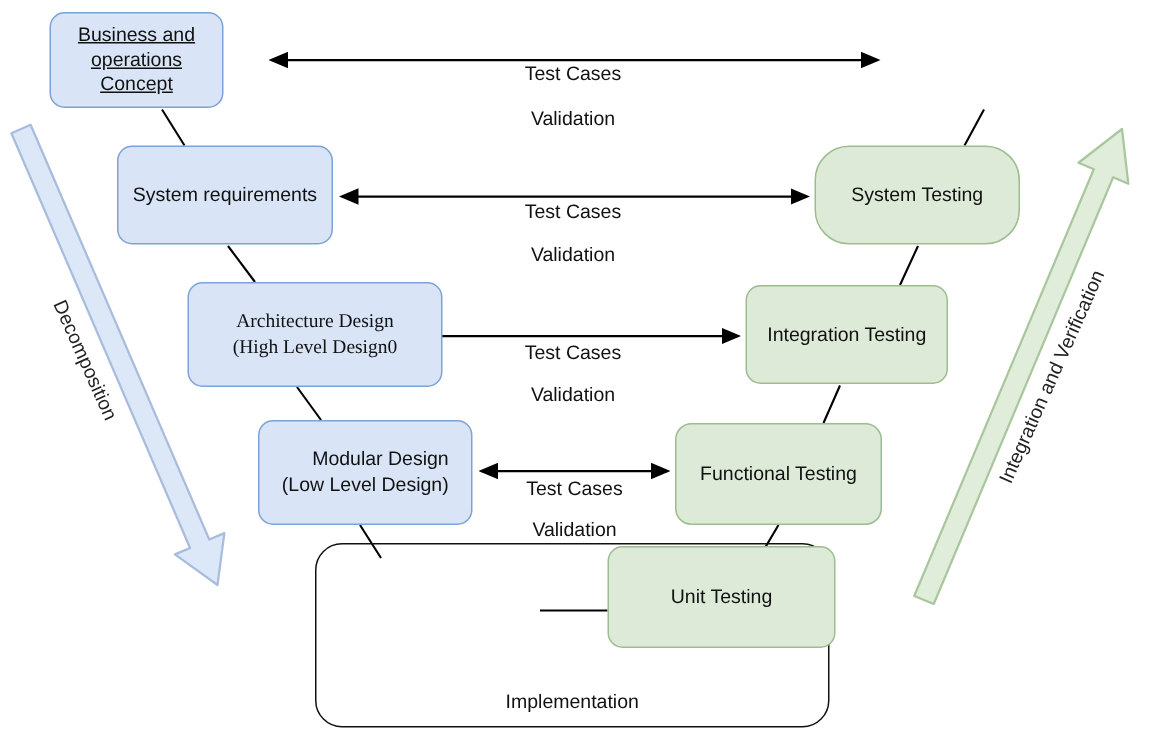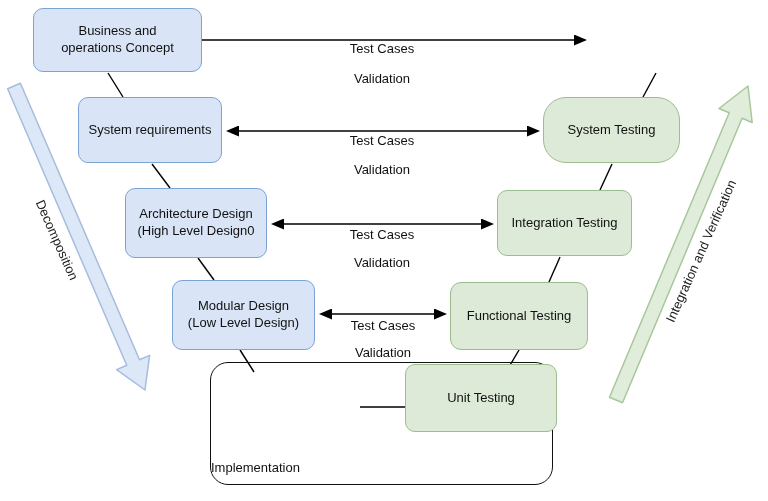--- a/index.html
+++ b/index.html
@@ -8,21 +8,21 @@
   .stage { position:relative; width:768px; height:501px; background:#fff; overflow:hidden; }
   svg.layer { position:absolute; left:0; top:0; width:768px; height:501px; }
   .box { position:absolute; display:flex; align-items:center; justify-content:center;
          text-align:center; border-radius:10px; font-size:13px; line-height:1.3;
          color:#111; white-space:pre-line; padding:4px; }
   .box-blue  { background:#d9e5f6; border:1.5px solid #7ca3d6; }
   .box-green { background:#dcead7; border:1.5px solid #9cbd8d; }
   .arrow-label { position:absolute; width:140px; text-align:center; font-size:13px; color:#111;margin-top:27px; }
   .impl { position:absolute; left:210px; top:362px; width:343px; height:123px;
           border:1.5px solid #111; border-radius:18px; background:transparent; }
-  .impl-label { position:absolute; left:0; right:0; bottom:9px; text-align:left;
+  .impl-label { position:absolute; left:0; right:0; bottom:9px; text-align:center;
                 font-size:13px; color:#111; }
   .rot-label { position:absolute; font-size:13px; color:#222; white-space:nowrap;
                transform-origin:center center; }
   .rot-decomp { left:57px; top:240px; transform:translate(-50%,-50%) rotate(66deg); }
   .rot-integr { left:701px; top:251px; transform:translate(-50%,-50%) rotate(-66deg); }
 </style>
 </head>
 <body>
 
 <div class="stage">
@@ -55,26 +55,26 @@
       <line x1="228" y1="131" x2="538" y2="131" marker-start="url(#ah)" marker-end="url(#ah)"></line>
       <line x1="273" y1="224" x2="492" y2="224" marker-start="url(#ah)" marker-end="url(#ah)"></line>
       <line x1="321" y1="314" x2="445" y2="314" marker-start="url(#ah)" marker-end="url(#ah)"></line>
     </g>
   </svg>
 
   <div class="impl">
     <div class="impl-label">Implementation</div>
   </div>
 
-  <div class="box box-blue" style="left:33px;  top:8px;   width:169px; height:64px;">Business and
+  <div class="box box-blue" style="left:33px;  top:8px;   width:116px; height:64px;text-decoration:underline;">Business and
 operations Concept</div>
   <div class="box box-blue" style="left:78px;  top:97px;  width:144px; height:66px;">System requirements</div>
-  <div class="box box-blue" style="left:125px; top:188px; width:142px; height:70px;">Architecture Design
+  <div class="box box-blue" style="left:125px; top:188px; width:170px; height:70px;font-family:Liberation Serif, serif;">Architecture Design
 (High Level Design0</div>
-  <div class="box box-blue" style="left:172px; top:280px; width:143px; height:70px;">Modular Design
+  <div class="box box-blue" style="left:172px; top:280px; width:143px; height:70px;text-align:right;">Modular Design
 (Low Level Design)</div>
 
   <div class="box box-green" style="left:543px; top:97px;  width:137px; height:66px;border-radius:23px;">System Testing</div>
   <div class="box box-green" style="left:497px; top:190px; width:135px; height:66px;">Integration Testing</div>
   <div class="box box-green" style="left:450px; top:282px; width:138px; height:68px;border-radius:11px;">Functional Testing</div>
 
   <div class="box box-green" style="left:405px; top:364px; width:152px; height:68px;">Unit Testing</div>
 
   <div class="arrow-label" style="left:312px; top:14px;">Test Cases</div>
   <div class="arrow-label" style="left:312px; top:44px;">Validation</div>

